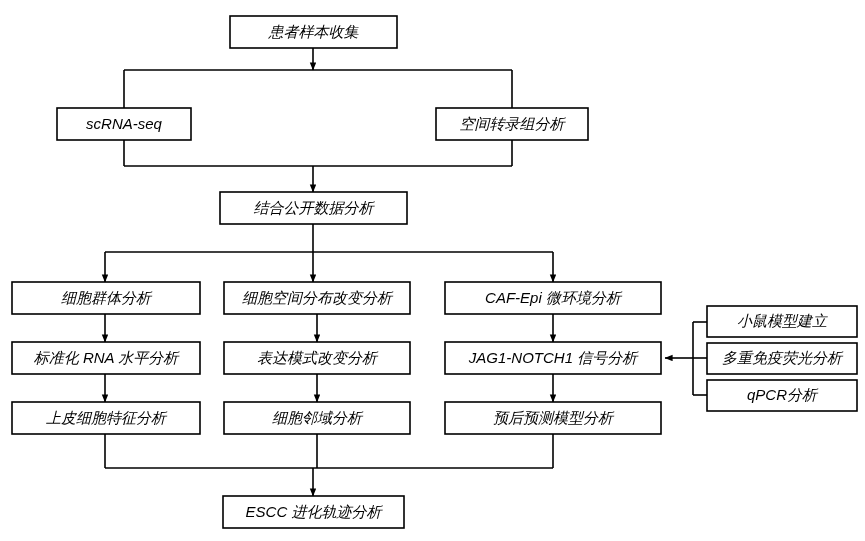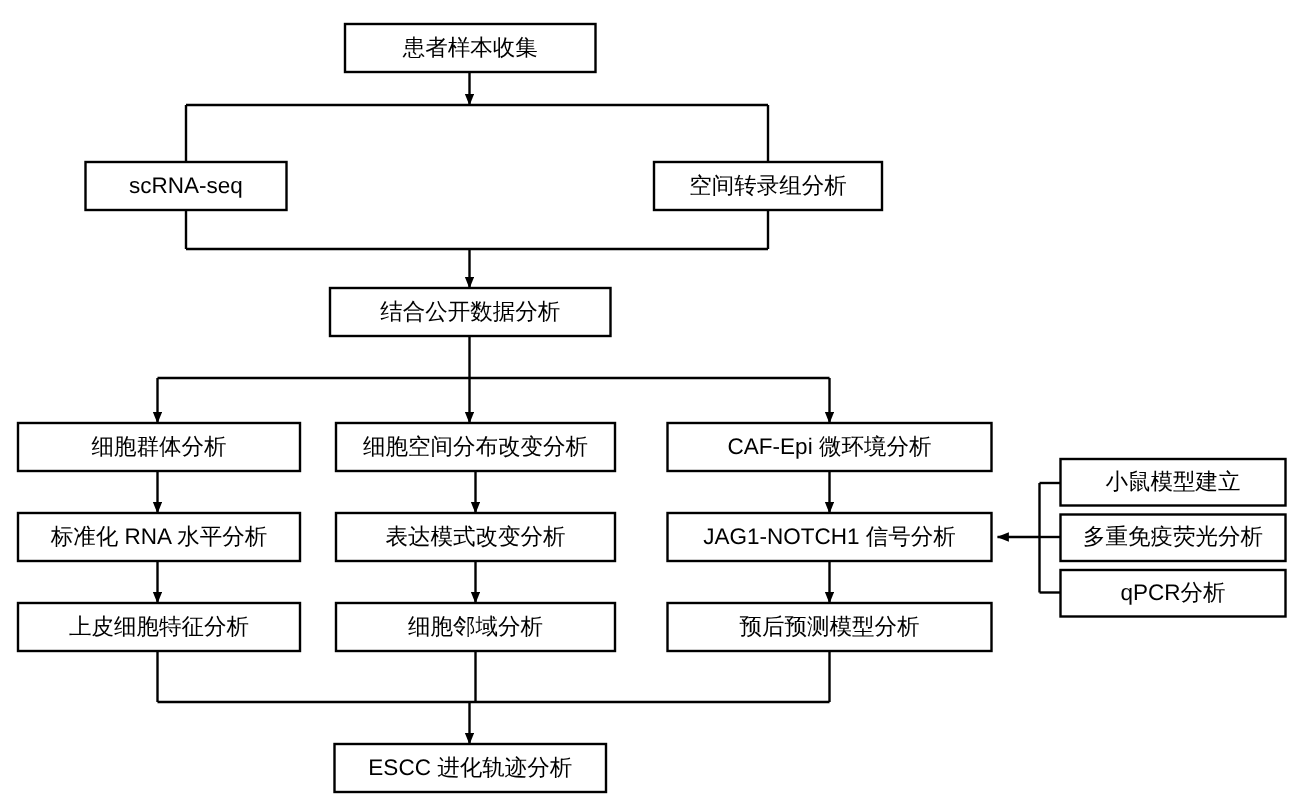--- a/index.html
+++ b/index.html
@@ -11,20 +11,21 @@
     width: 865px;
     height: 541px;
     overflow: hidden;
     font-family: "Liberation Sans", "DejaVu Sans", sans-serif;
   }
   #flowchart-root {
     position: relative;
     width: 865px;
     height: 541px;
     background: #ffffff;
+    font-style: italic;
   }
   svg.flow-canvas {
     position: absolute;
     top: 0;
     left: 0;
     width: 865px;
     height: 541px;
   }
   .node-rect {
     fill: #ffffff;

